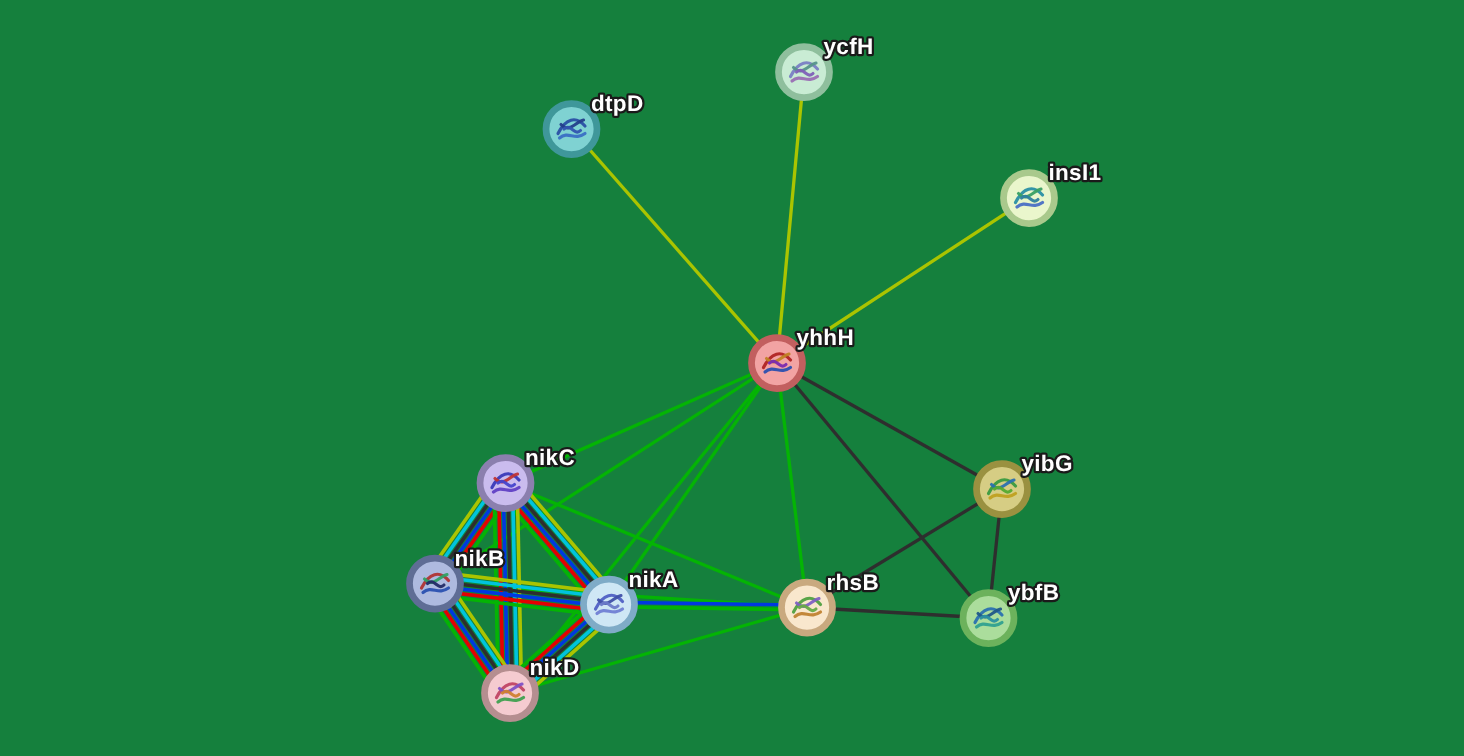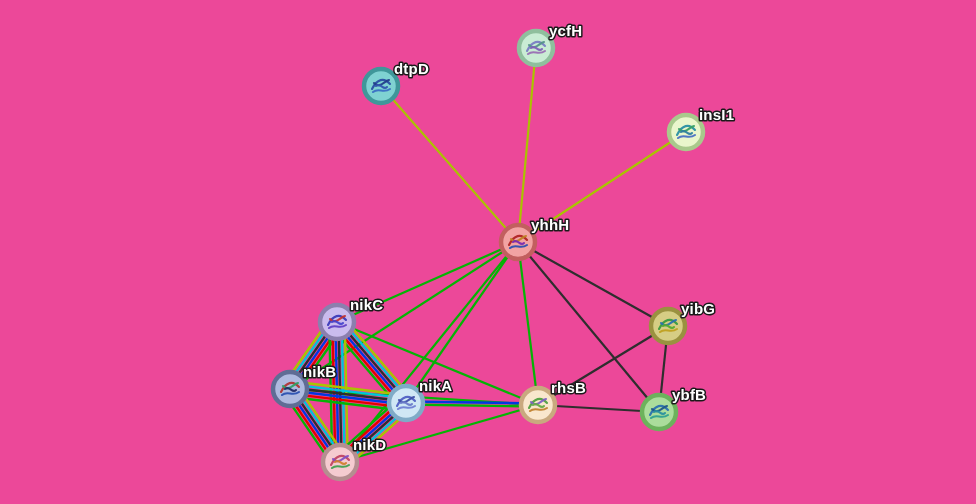--- a/index.html
+++ b/index.html
@@ -8,21 +8,21 @@
     background: #000000;
     width: 976px;
     height: 504px;
     overflow: hidden;
     font-family: "Liberation Sans", sans-serif;
   }
   #stage {
     position: relative;
     width: 976px;
     height: 504px;
-    background: #ec4899;
+    background: #15803d;
   }
   svg { display: block; }
   .node-label {
     font-family: "Liberation Sans", sans-serif;
     font-size: 15px;
     font-weight: bold;
     fill: #ffffff;
     stroke: #1a1a1a;
     stroke-width: 3px;
     paint-order: stroke;

